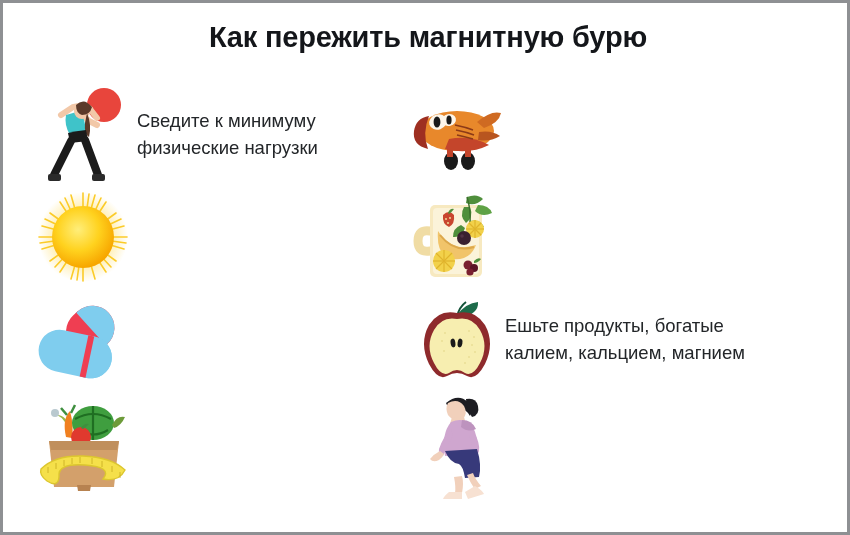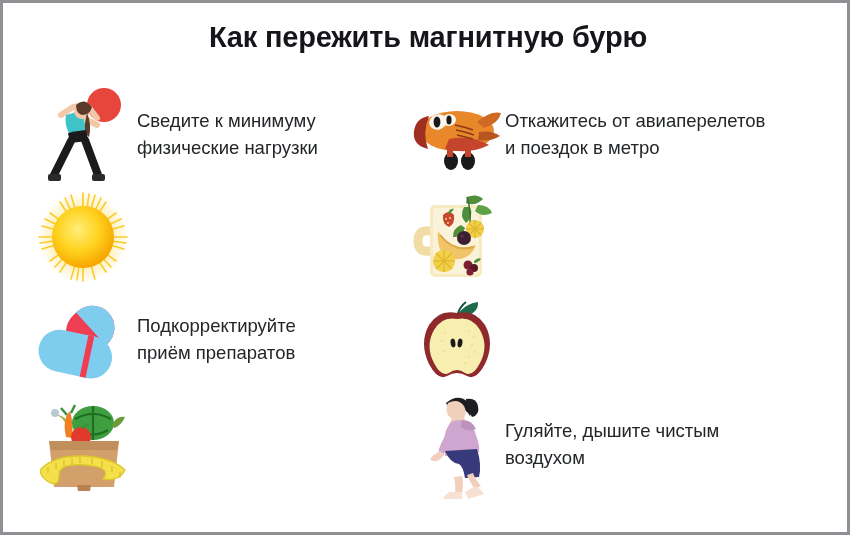--- a/index.html
+++ b/index.html
@@ -172,22 +172,20 @@
               <path d="M55 8 h3 v44 h-3 z" fill="#ef3e52"></path>
               <path d="M56 8 h2 a22 22 0 0 1 22 22 a22 22 0 0 1 -22 22 h-2 z" fill="#7fcdee"></path>
             </g>
             <g transform="rotate(12 40 56)">
               <rect x="3" y="34" width="74" height="42" rx="21" fill="#7fcdee"></rect>
               <path d="M52 34 h4 a21 21 0 0 1 21 21 a21 21 0 0 1 -21 21 h-4 z" fill="#7fcdee"></path>
               <path d="M49 34 h6 v42 h-6 z" fill="#ef3e52"></path>
             </g>
           </svg>
         </div>
-        <div class="tip-text">Подкорректируйте
-приём препаратов</div>
       </div>
 
       <div class="tip tip-3">
         <div class="icon-box">
           <svg width="94" height="92" viewBox="0 0 94 92">
             <path d="M33 34 q-3 -14 -12 -18 q10 0 14 16 z" fill="#9ab84a"></path>
             <circle cx="19" cy="14" r="4" fill="#b9c9cf"></circle>
             <path d="M30 38 q-4 -18 4 -26 q4 14 2 27 z" fill="#f08020"></path>
             <path d="M31 16 l-6 -7 M35 14 l4 -8" stroke="#3f8f3f" stroke-width="2.5" fill="none"></path>
             <ellipse cx="57" cy="24" rx="21" ry="17" fill="#3f9e3f"></ellipse>
@@ -235,22 +233,20 @@
               <path d="M44 31 q10 2 18 5"></path>
                 <path d="M45 36 q10 2 18 5"></path>
                 <path d="M46 41 q9 2 16 4"></path>
             </g>
             <ellipse cx="40" cy="67" rx="7" ry="9" fill="#1a1a1a"></ellipse>
             <ellipse cx="57" cy="67" rx="7" ry="9" fill="#1a1a1a"></ellipse>
             <rect x="36" y="54" width="6" height="9" fill="#c4452b"></rect>
             <rect x="54" y="54" width="6" height="9" fill="#c4452b"></rect>
           </svg>
         </div>
-        <div class="tip-text">Откажитесь от авиаперелетов
-и поездок в метро</div>
       </div>
 
       <div class="tip tip-1">
         <div class="icon-box">
           <svg width="90" height="92" viewBox="0 0 90 92">
             <path d="M18 40 q-12 -2 -12 10 q0 12 12 10" fill="none" stroke="#f0dca4" stroke-width="9" stroke-linecap="round"></path>
             <rect x="18" y="14" width="52" height="72" rx="5" fill="#f7e9c0"></rect>
             <rect x="21" y="17" width="46" height="66" rx="4" fill="#fbf3d9"></rect>
             <path d="M55 6 q10 -4 16 2 q-8 8 -17 4 z" fill="#4f8f3c"></path>
             <path d="M66 14 q11 0 14 8 q-10 5 -17 -2 z" fill="#5fa245"></path>
@@ -306,20 +302,22 @@
                 <circle cx="57" cy="48" r="1"></circle>
               <circle cx="60" cy="55" r="1"></circle>
                 <circle cx="54" cy="60" r="1"></circle>
                 <circle cx="50" cy="66" r="1"></circle>
               <circle cx="30" cy="36" r="1"></circle>
                 <circle cx="27" cy="44" r="1"></circle>
                 <circle cx="29" cy="54" r="1"></circle>
             </g>
           </svg>
         </div>
+        <div class="tip-text">Ешьте продукты, богатые
+калием, кальцием, магнием</div>
       </div>
 
       <div class="tip tip-3">
         <div class="icon-box">
           <svg width="78" height="112" viewBox="0 0 78 112">
             <path d="M28 14 q12 -10 22 -1 q7 6 2 14 q-4 -8 -12 -7 q-10 1 -12 -6 z" fill="#1d1d22"></path>
             <path d="M48 10 q10 -2 12 7 q2 9 -6 11 q-6 -9 -6 -18 z" fill="#1d1d22"></path>
             <path d="M30 14 q10 -5 16 3 q4 7 -1 13 q-9 4 -15 -4 q-3 -7 0 -12 z" fill="#f1d0bb"></path>
             <path d="M34 28 q8 3 12 0 l2 7 h-16 z" fill="#f1d0bb"></path>
             <path d="M33 33 q12 -5 20 3 q8 10 6 28 l-32 3 q-4 -22 6 -34 z" fill="#cfa6cf"></path>
@@ -327,18 +325,16 @@
             <path d="M33 40 q-8 8 -12 20 q-1 6 4 7 q5 -12 10 -20 z" fill="#cfa6cf"></path>
             <path d="M22 62 q-6 3 -10 8 q3 4 9 1 q4 -3 5 -6 z" fill="#f1d0bb"></path>
             <path d="M56 44 q6 9 5 18 q-1 5 -6 3 q-1 -12 -4 -18 z" fill="#cfa6cf"></path>
             <path d="M27 62 l32 -2 q5 16 2 28 l-14 1 q-2 -12 -6 -14 q-9 -1 -14 -13 z" fill="#37397a"></path>
             <path d="M36 88 q2 10 1 16 l7 0 q2 -10 0 -17 z" fill="#f1d0bb"></path>
             <path d="M49 86 q4 9 8 14 l6 -3 q-6 -7 -8 -13 z" fill="#f1d0bb"></path>
             <path d="M31 103 q-5 4 -6 7 l19 0 l0 -7 z" fill="#f7e1d2"></path>
             <path d="M57 97 q7 4 9 8 l-16 5 l-3 -7 z" fill="#f7e1d2"></path>
           </svg>
         </div>
-        <div class="tip-text">Гуляйте, дышите чистым
-воздухом</div>
       </div>
     </div>
   </div>
 </div>
 
 </body></html>

